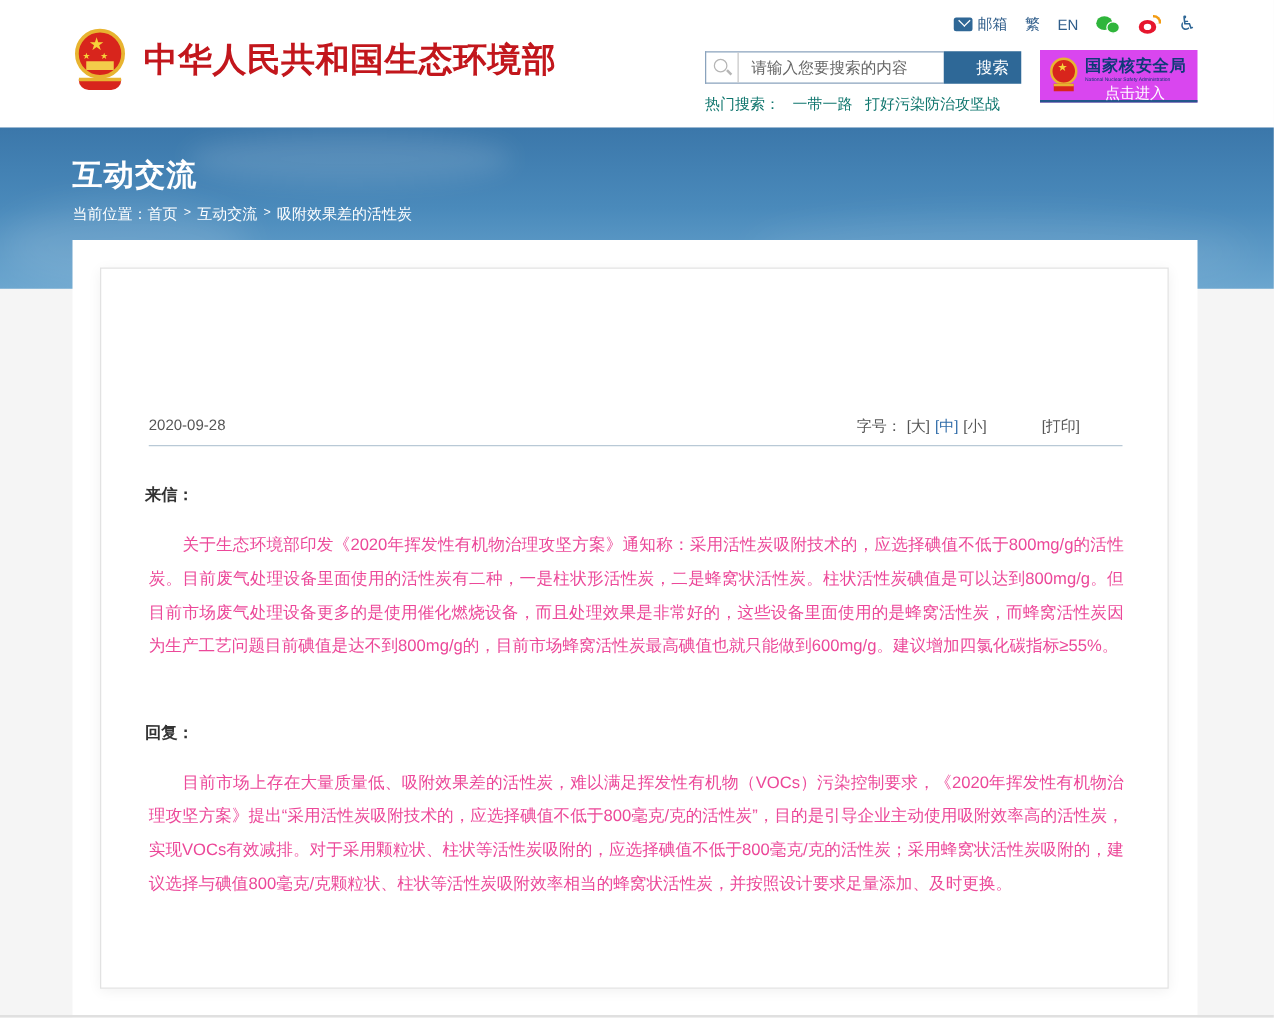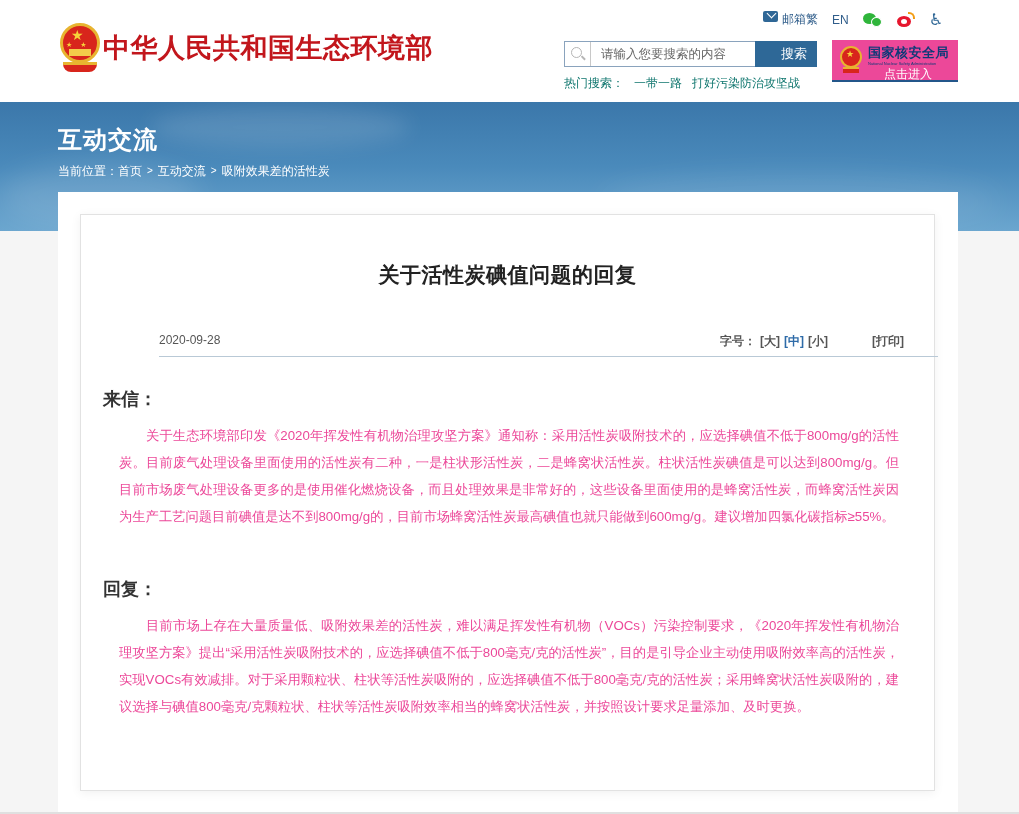--- a/index.html
+++ b/index.html
@@ -5,26 +5,26 @@
   * { box-sizing: border-box; margin: 0; padding: 0; }
   html, body { width: 1019px; height: 814px; overflow: hidden; background: #f5f5f5; font-family: "Liberation Sans", "DejaVu Sans", sans-serif; color: #333; }
   .header { position: absolute; left: 0; top: 0; width: 1019px; height: 102px; background: #fff; }
   .logo { position: absolute; left: 57px; top: 22px; display: flex; align-items: center; }
   .emblem { width: 46px; height: 52px; position: relative; }
   .emblem .disc { position: absolute; left: 3px; top: 1px; width: 40px; height: 40px; border-radius: 50%; background: #d8251c; border: 3px solid #e8b430; }
   .emblem .star { position: absolute; left: 14px; top: 6px; color: #f6d23a; font-size: 14px; line-height: 14px; }
   .emblem .stars-s { position: absolute; left: 9px; top: 19px; color: #f6d23a; font-size: 7px; letter-spacing: 8px; }
   .emblem .gate { position: absolute; left: 12px; top: 27px; width: 22px; height: 7px; background: #f3cc4a; }
   .emblem .base { position: absolute; left: 6px; top: 40px; width: 34px; height: 10px; background: #d8251c; border-top: 3px solid #e8b430; border-radius: 0 0 8px 8px; }
-  .logo-text { }
+  .logo-text { margin-left: 12px; }
   .logo-cn { color: #c2161c; font-size: 27px; font-weight: bold; letter-spacing: 0.5px; line-height: 30px; }
   .logo-en { color: #c2161c; font-size: 9.6px; line-height: 12px; margin-top: 2px; white-space: nowrap; }
 
   .toplinks { position: absolute; left: 763px; top: 11px; display: flex; align-items: center; font-size: 12px; color: #2f5d8a; }
-  .toplinks .mail { display: flex; }
+  .toplinks .mail { display: flex; align-items: center; margin-right: 14px; }
   .mail-icon { width: 15px; height: 11px; background: #2f6796; border-radius: 2px; position: relative; margin-right: 4px; }
   .mail-icon:after { content: ""; position: absolute; left: 3px; top: 1px; width: 6px; height: 6px; border-right: 1.5px solid #fff; border-bottom: 1.5px solid #fff; transform: rotate(45deg); left: 4.5px; top: -1px; }
   .toplinks .lnk { margin-right: 14px; }
   .wechat-icon { width: 20px; height: 16px; position: relative; margin-right: 14px; }
   .wechat-icon .b1 { position: absolute; left: 0; top: 1px; width: 13px; height: 11px; border-radius: 50%; background: #2fb53b; }
   .wechat-icon .b2 { position: absolute; left: 8px; top: 5px; width: 11px; height: 10px; border-radius: 50%; background: #2fb53b; border: 1px solid #fff; }
   .weibo-icon { width: 18px; height: 16px; position: relative; margin-right: 14px; }
   .weibo-icon .e { position: absolute; left: 0; top: 4px; width: 14px; height: 11px; border-radius: 50%; background: #e6162d; }
   .weibo-icon .i { position: absolute; left: 4px; top: 7px; width: 6px; height: 5px; border-radius: 50%; background: #fff; }
   .weibo-icon .w { position: absolute; left: 11px; top: 0; width: 7px; height: 7px; border-top: 2px solid #f39c12; border-right: 2px solid #f39c12; border-radius: 0 6px 0 0; }
@@ -35,49 +35,49 @@
   .search-icon { width: 22px; height: 24px; position: relative; border-right: 1px solid #c8c8c8; margin-left: 4px; }
   .search-icon .ring { position: absolute; left: 2px; top: 5px; width: 11px; height: 11px; border: 1.5px solid #b5b5b5; border-radius: 50%; }
   .search-icon .handle { position: absolute; left: 12px; top: 15px; width: 5px; height: 1.5px; background: #b5b5b5; transform: rotate(45deg); }
   .search-input { border: none; outline: none; font-size: 12.5px; color: #666; margin-left: 10px; width: 150px; background: transparent; font-family: "Liberation Sans", "DejaVu Sans", sans-serif; }
   .search-input::placeholder { color: #666; }
   .search-btn { width: 62px; height: 26px; background: #2e6897; color: #fff; font-size: 13px; display: flex; align-items: center; justify-content: center; padding-left: 16px; }
 
   .hot { position: absolute; left: 564px; top: 75px; font-size: 12px; color: #0f766e; display: flex; }
   .hot span { margin-right: 10px; }
 
-  .nnsa { position: absolute; left: 832px; top: 40px; width: 126px; height: 42px; background: #ec4899; border-bottom: 2px solid #23568a; }
+  .nnsa { position: absolute; left: 832px; top: 40px; width: 126px; height: 42px; background: #d946ef; border-bottom: 2px solid #23568a; }
   .nnsa .em { position: absolute; left: 8px; top: 6px; width: 22px; height: 22px; border-radius: 50%; background: #d8251c; border: 2px solid #e8b430; }
   .nnsa .em:after { content: "★"; position: absolute; left: 4px; top: 1px; color: #f6d23a; font-size: 9px; }
   .nnsa .emb { position: absolute; left: 11px; top: 27px; width: 16px; height: 6px; background: #d8251c; border-top: 2px solid #e8b430; }
   .nnsa .cn { position: absolute; left: 36px; top: 4px; color: #0f3a78; font-size: 13px; font-weight: bold; letter-spacing: 0.5px; }
   .nnsa .en { position: absolute; left: 36px; top: 21px; color: #0f3a78; font-size: 4px; white-space: nowrap; }
   .nnsa .go { position: absolute; left: 52px; top: 26px; color: #fff; font-size: 12px; }
 
   .banner { position: absolute; left: 0; top: 102px; width: 1019px; height: 129px;
     background: linear-gradient(180deg, #3b77aa 0%, #4a8abb 50%, #6ba6cf 100%); overflow: hidden; }
   .banner .cloud1 { position: absolute; left: 150px; top: 5px; width: 260px; height: 40px; border-radius: 50%; background: rgba(255,255,255,0.12); filter: blur(10px); }
   .banner .cloud2 { position: absolute; left: 0; top: 60px; width: 200px; height: 70px; border-radius: 50%; background: rgba(255,255,255,0.12); filter: blur(14px); }
   .banner .cloud3 { position: absolute; left: 600px; top: 70px; width: 400px; height: 60px; border-radius: 50%; background: rgba(255,255,255,0.08); filter: blur(14px); }
   .banner-title { position: absolute; left: 58px; top: 22px; color: #fff; font-size: 24px; font-weight: bold; letter-spacing: 1px; }
   .breadcrumb { position: absolute; left: 58px; top: 61px; color: #fff; font-size: 12px; display: flex; }
   .breadcrumb .sep { margin: 0 5px; font-size: 10px; line-height: 15px; }
 
   .outer { position: absolute; left: 58px; top: 192px; width: 900px; height: 622px; background: #fff; }
   .card { position: absolute; left: 22px; top: 22px; width: 855px; height: 577px; background: #fff; border: 1px solid #e2e2e2; box-shadow: 0 2px 10px rgba(0,0,0,0.06); }
 
   .art-title { position: absolute; left: 0; top: 46px; width: 100%; text-align: center; font-size: 21px; font-weight: bold; color: #222; letter-spacing: 0.5px; }
-  .meta { position: absolute; left: 38px; top: 118px; width: 779px; height: 24px; border-bottom: 1.5px solid #b9c9d6; font-size: 12px; color: #555; margin-left: 40px; }
+  .meta { position: absolute; left: 38px; top: 118px; width: 779px; height: 24px; border-bottom: 1.5px solid #b9c9d6; font-size: 12px; color: #555; }
   .meta .date { position: absolute; left: 0; top: 0; }
-  .meta .tools { position: absolute; right: 34px; top: 0; display: flex; font-weight: bold; }
+  .meta .tools { position: absolute; right: 34px; top: 0; display: flex; }
   .meta .tools span { margin-left: 4px; }
   .meta .tools .active { color: #2e6ba8; }
   .meta .tools .print { margin-left: 44px; }
 
-  .section-label { position: absolute; left: 22px; font-size: 18px; font-weight: bold; color: #333; }
+  .section-label { position: absolute; left: 35px; font-size: 13px; font-weight: bold; color: #333; }
   .para { position: absolute; left: 38px; width: 780px; font-size: 13.3px; line-height: 27px; color: #ec4899; text-indent: 27px; text-align: justify; }
 
   .bottom-line { position: absolute; left: 0; top: 812px; width: 1019px; height: 2px; background: #e0e0e0; }
 </style>
 </head>
 <body>
 
 <div class="header">
   <div class="logo">
     <div class="emblem">
@@ -147,21 +147,20 @@
     <span>首页</span>
     <span class="sep">&gt;</span>
     <span>互动交流</span>
     <span class="sep">&gt;</span>
     <span>吸附效果差的活性炭</span>
   </div>
 </div>
 
 <div class="outer">
   <div class="card">
-    <div class="art-title">关于活性炭碘值问题的回复</div>
 
     <div class="meta">
       <span class="date">2020-09-28</span>
       <div class="tools">
         <span>字号：</span>
         <span>[大]</span>
         <span class="active">[中]</span>
         <span>[小]</span>
         <span class="print">[打印]</span>
       </div>

